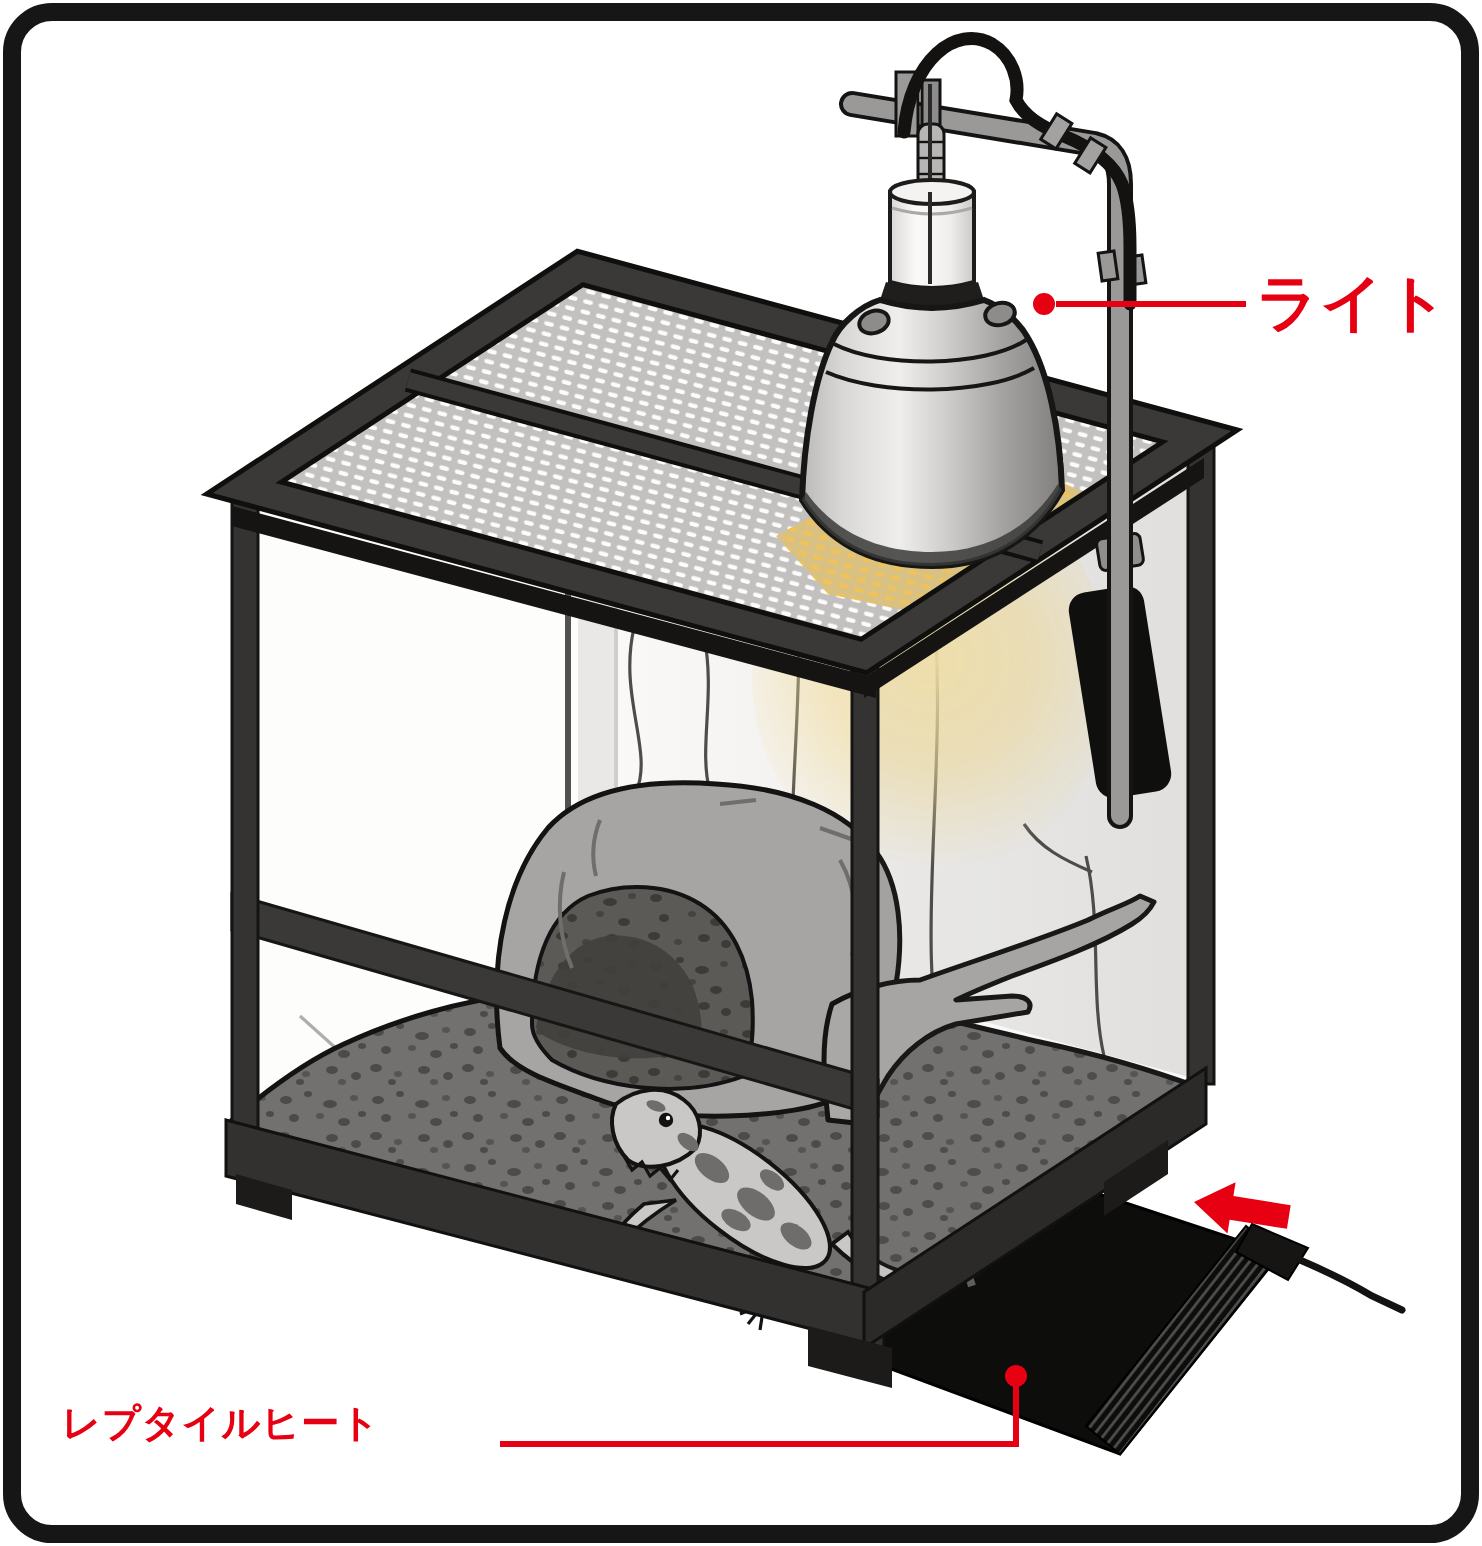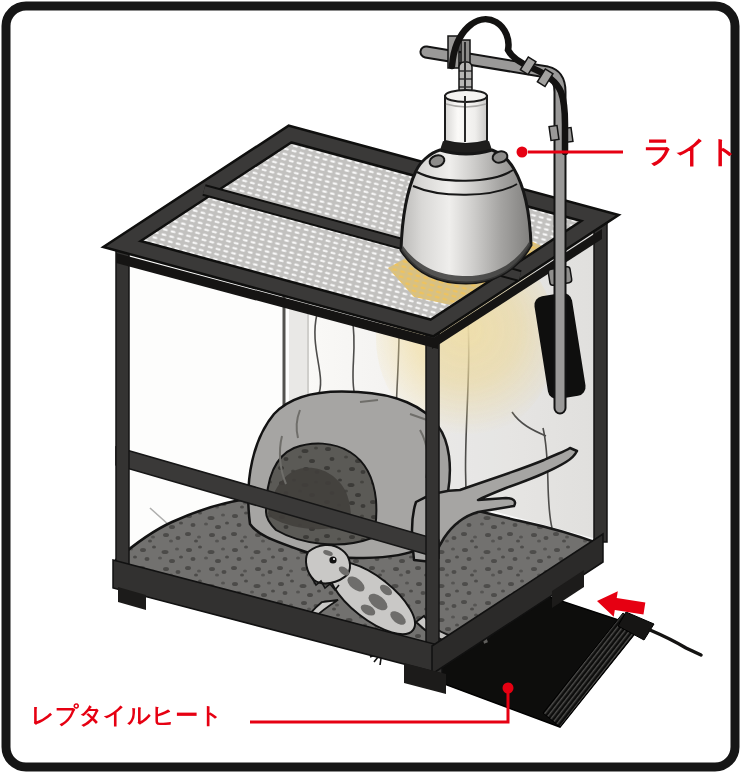--- a/index.html
+++ b/index.html
@@ -5,22 +5,22 @@
   html,body{margin:0;padding:0;background:#ffffff;}
   .stage{
     position:relative;width:741px;height:773px;background:#ffffff;overflow:hidden;
     font-family:"Liberation Sans","DejaVu Sans",sans-serif;
   }
   .stage svg{position:absolute;left:0;top:0;}
   .callout{
     position:absolute;color:var(--accent,#e60012);font-weight:bold;
     white-space:nowrap;letter-spacing:0.5px;line-height:1.15;
   }
-  .callout-light{left:643px;top:134px;font-size:31px;}
-  .callout-heat{left:31px;top:702px;font-size:23px;text-align:center;}
+  .callout-light{left:628px;top:134px;font-size:31px;}
+  .callout-heat{left:31px;top:702px;font-size:19px;text-align:center;}
   .accent-stroke{stroke:var(--accent,#e60012);}
   .accent-fill{fill:var(--accent,#e60012);}
 </style>
 </head>
 <body>
 
 <div class="stage">
 
 <svg width="741" height="773" viewBox="0 0 741 773">
   <defs>

